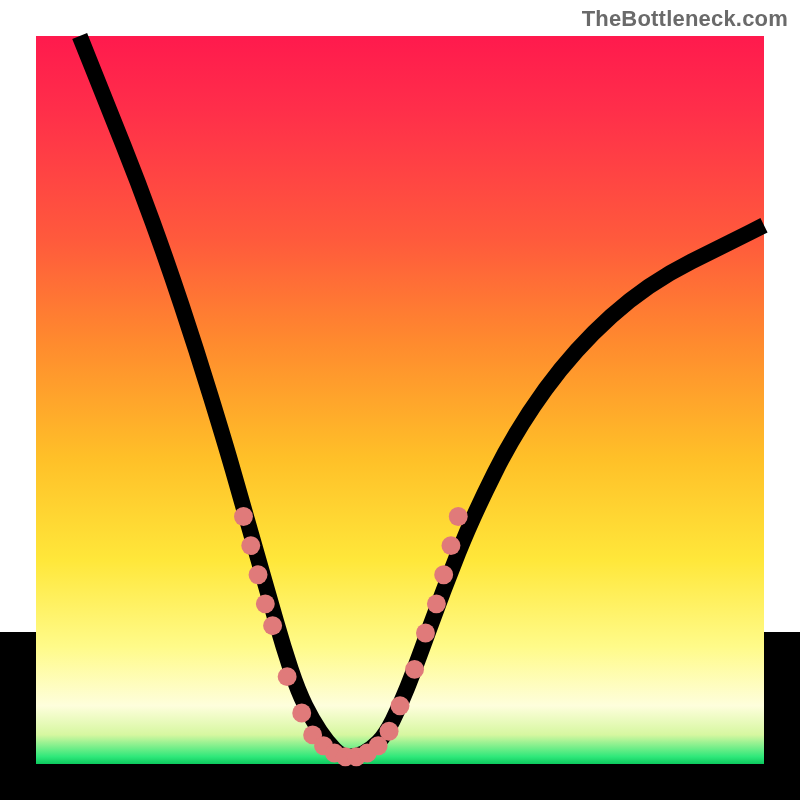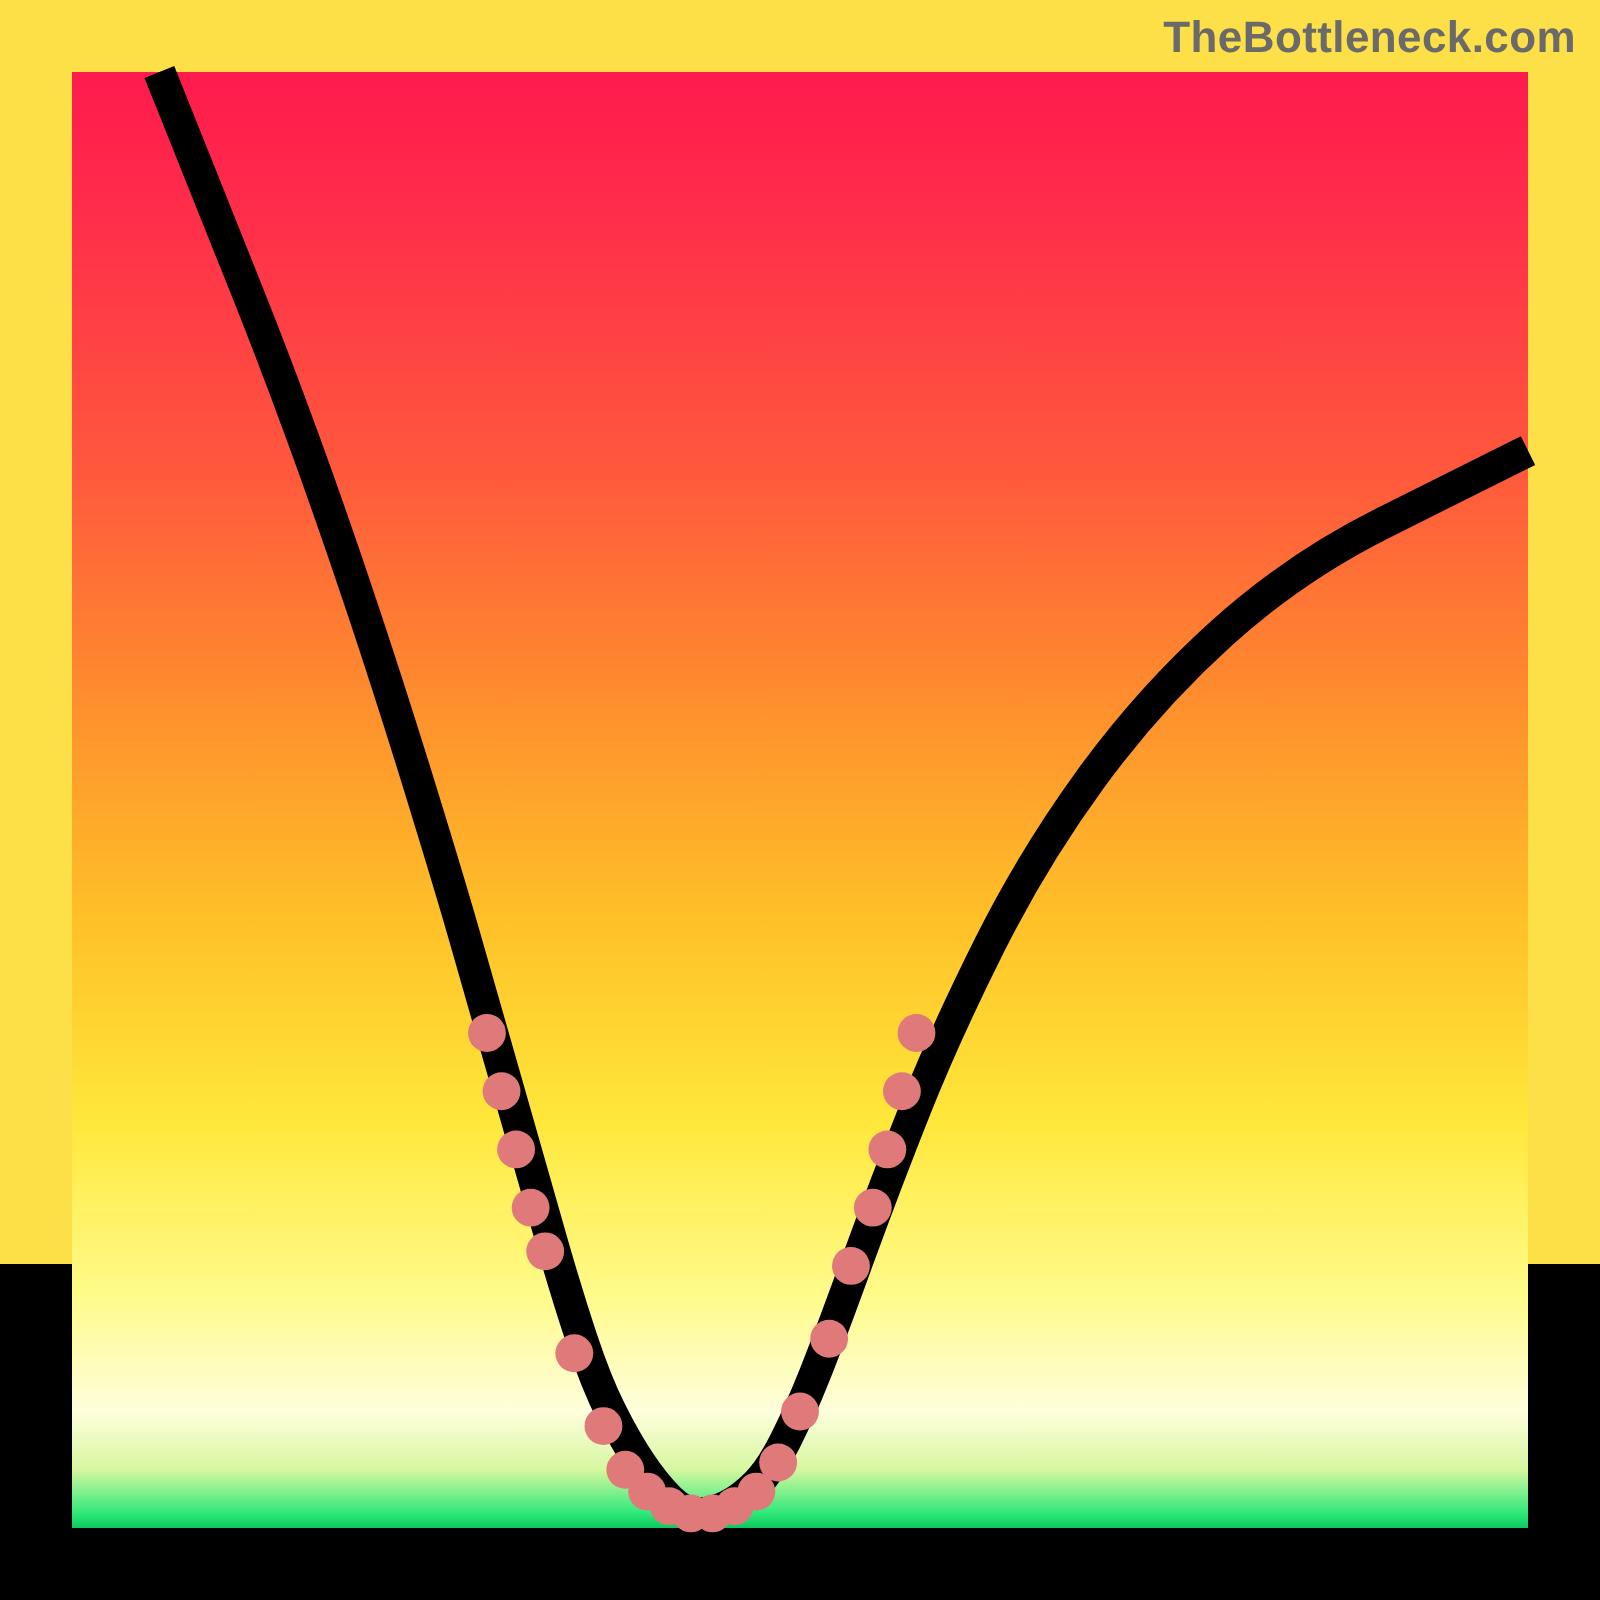--- a/index.html
+++ b/index.html
@@ -8,21 +8,21 @@
     width: 800px;
     height: 800px;
     overflow: hidden;
     background: #000;
     font-family: Arial, Helvetica, sans-serif;
   }
   .frame {
     position: relative;
     width: 800px;
     height: 632px;
-    background: #fde047;
+    background: #ffffff;
   }
   .watermark {
     position: absolute;
     top: 6px;
     right: 12px;
     color: #6a6a6a;
     font-size: 22px;
     font-weight: 600;
     letter-spacing: 0.2px;
     z-index: 5;

